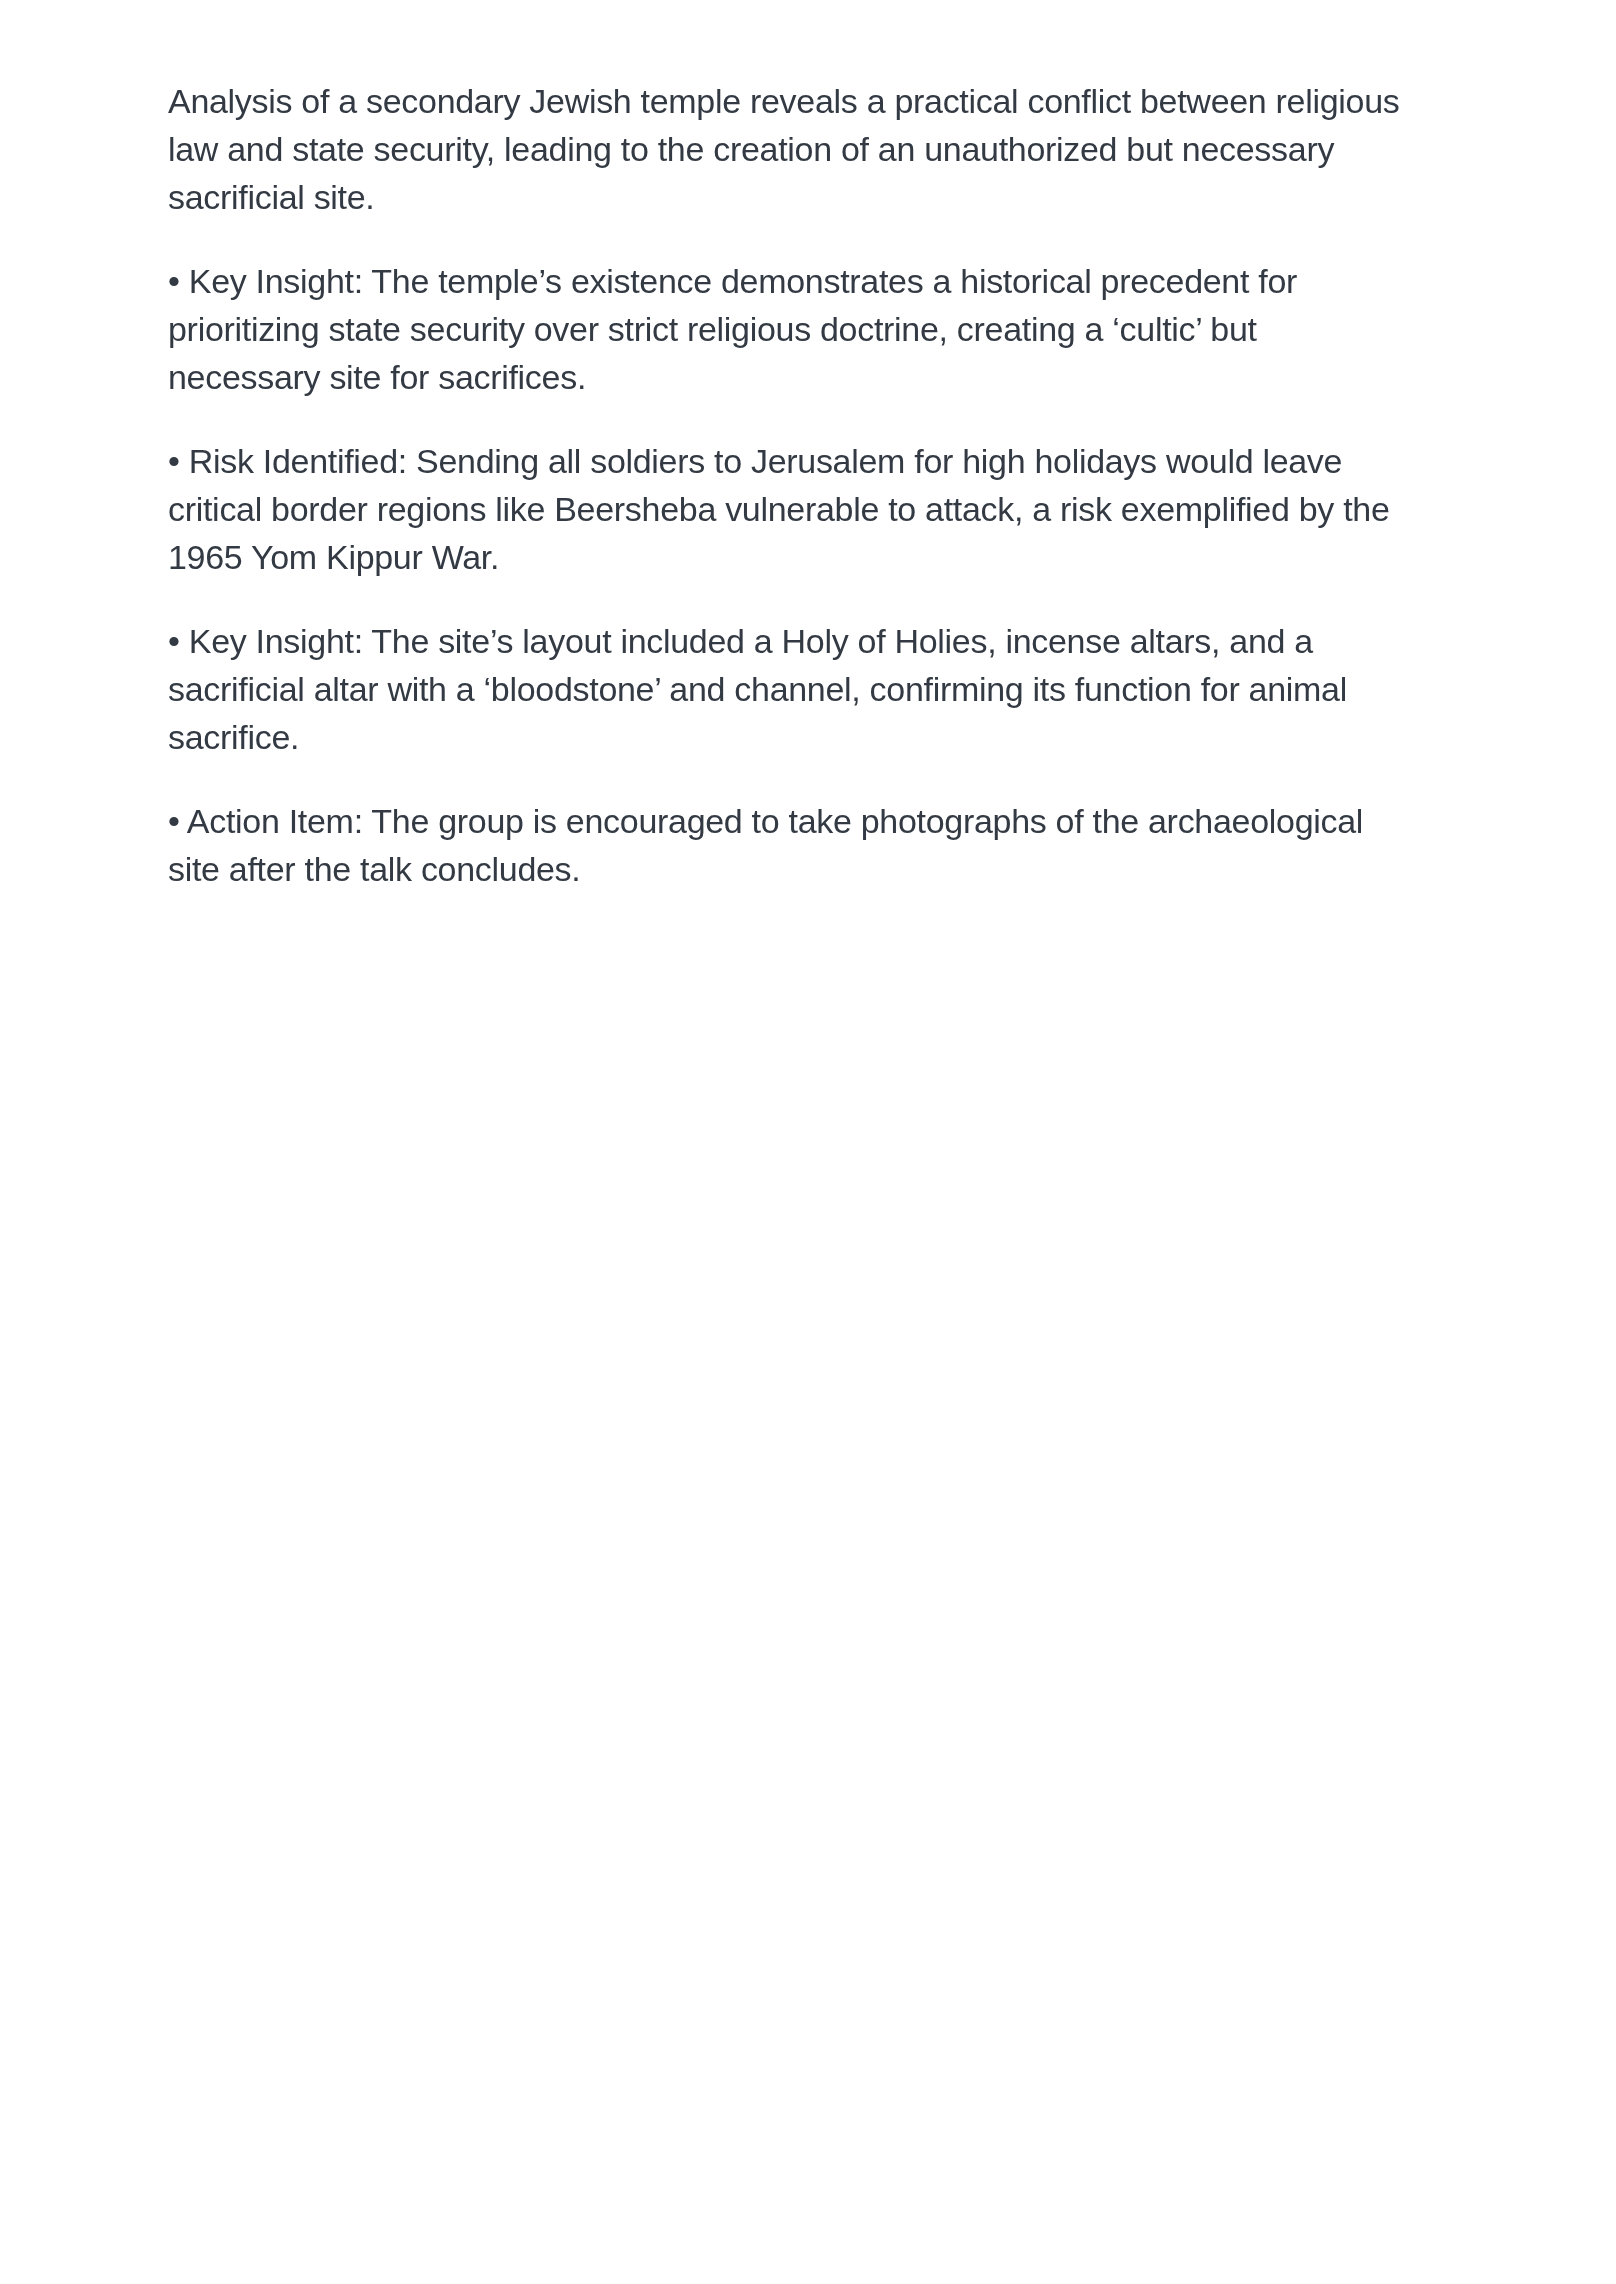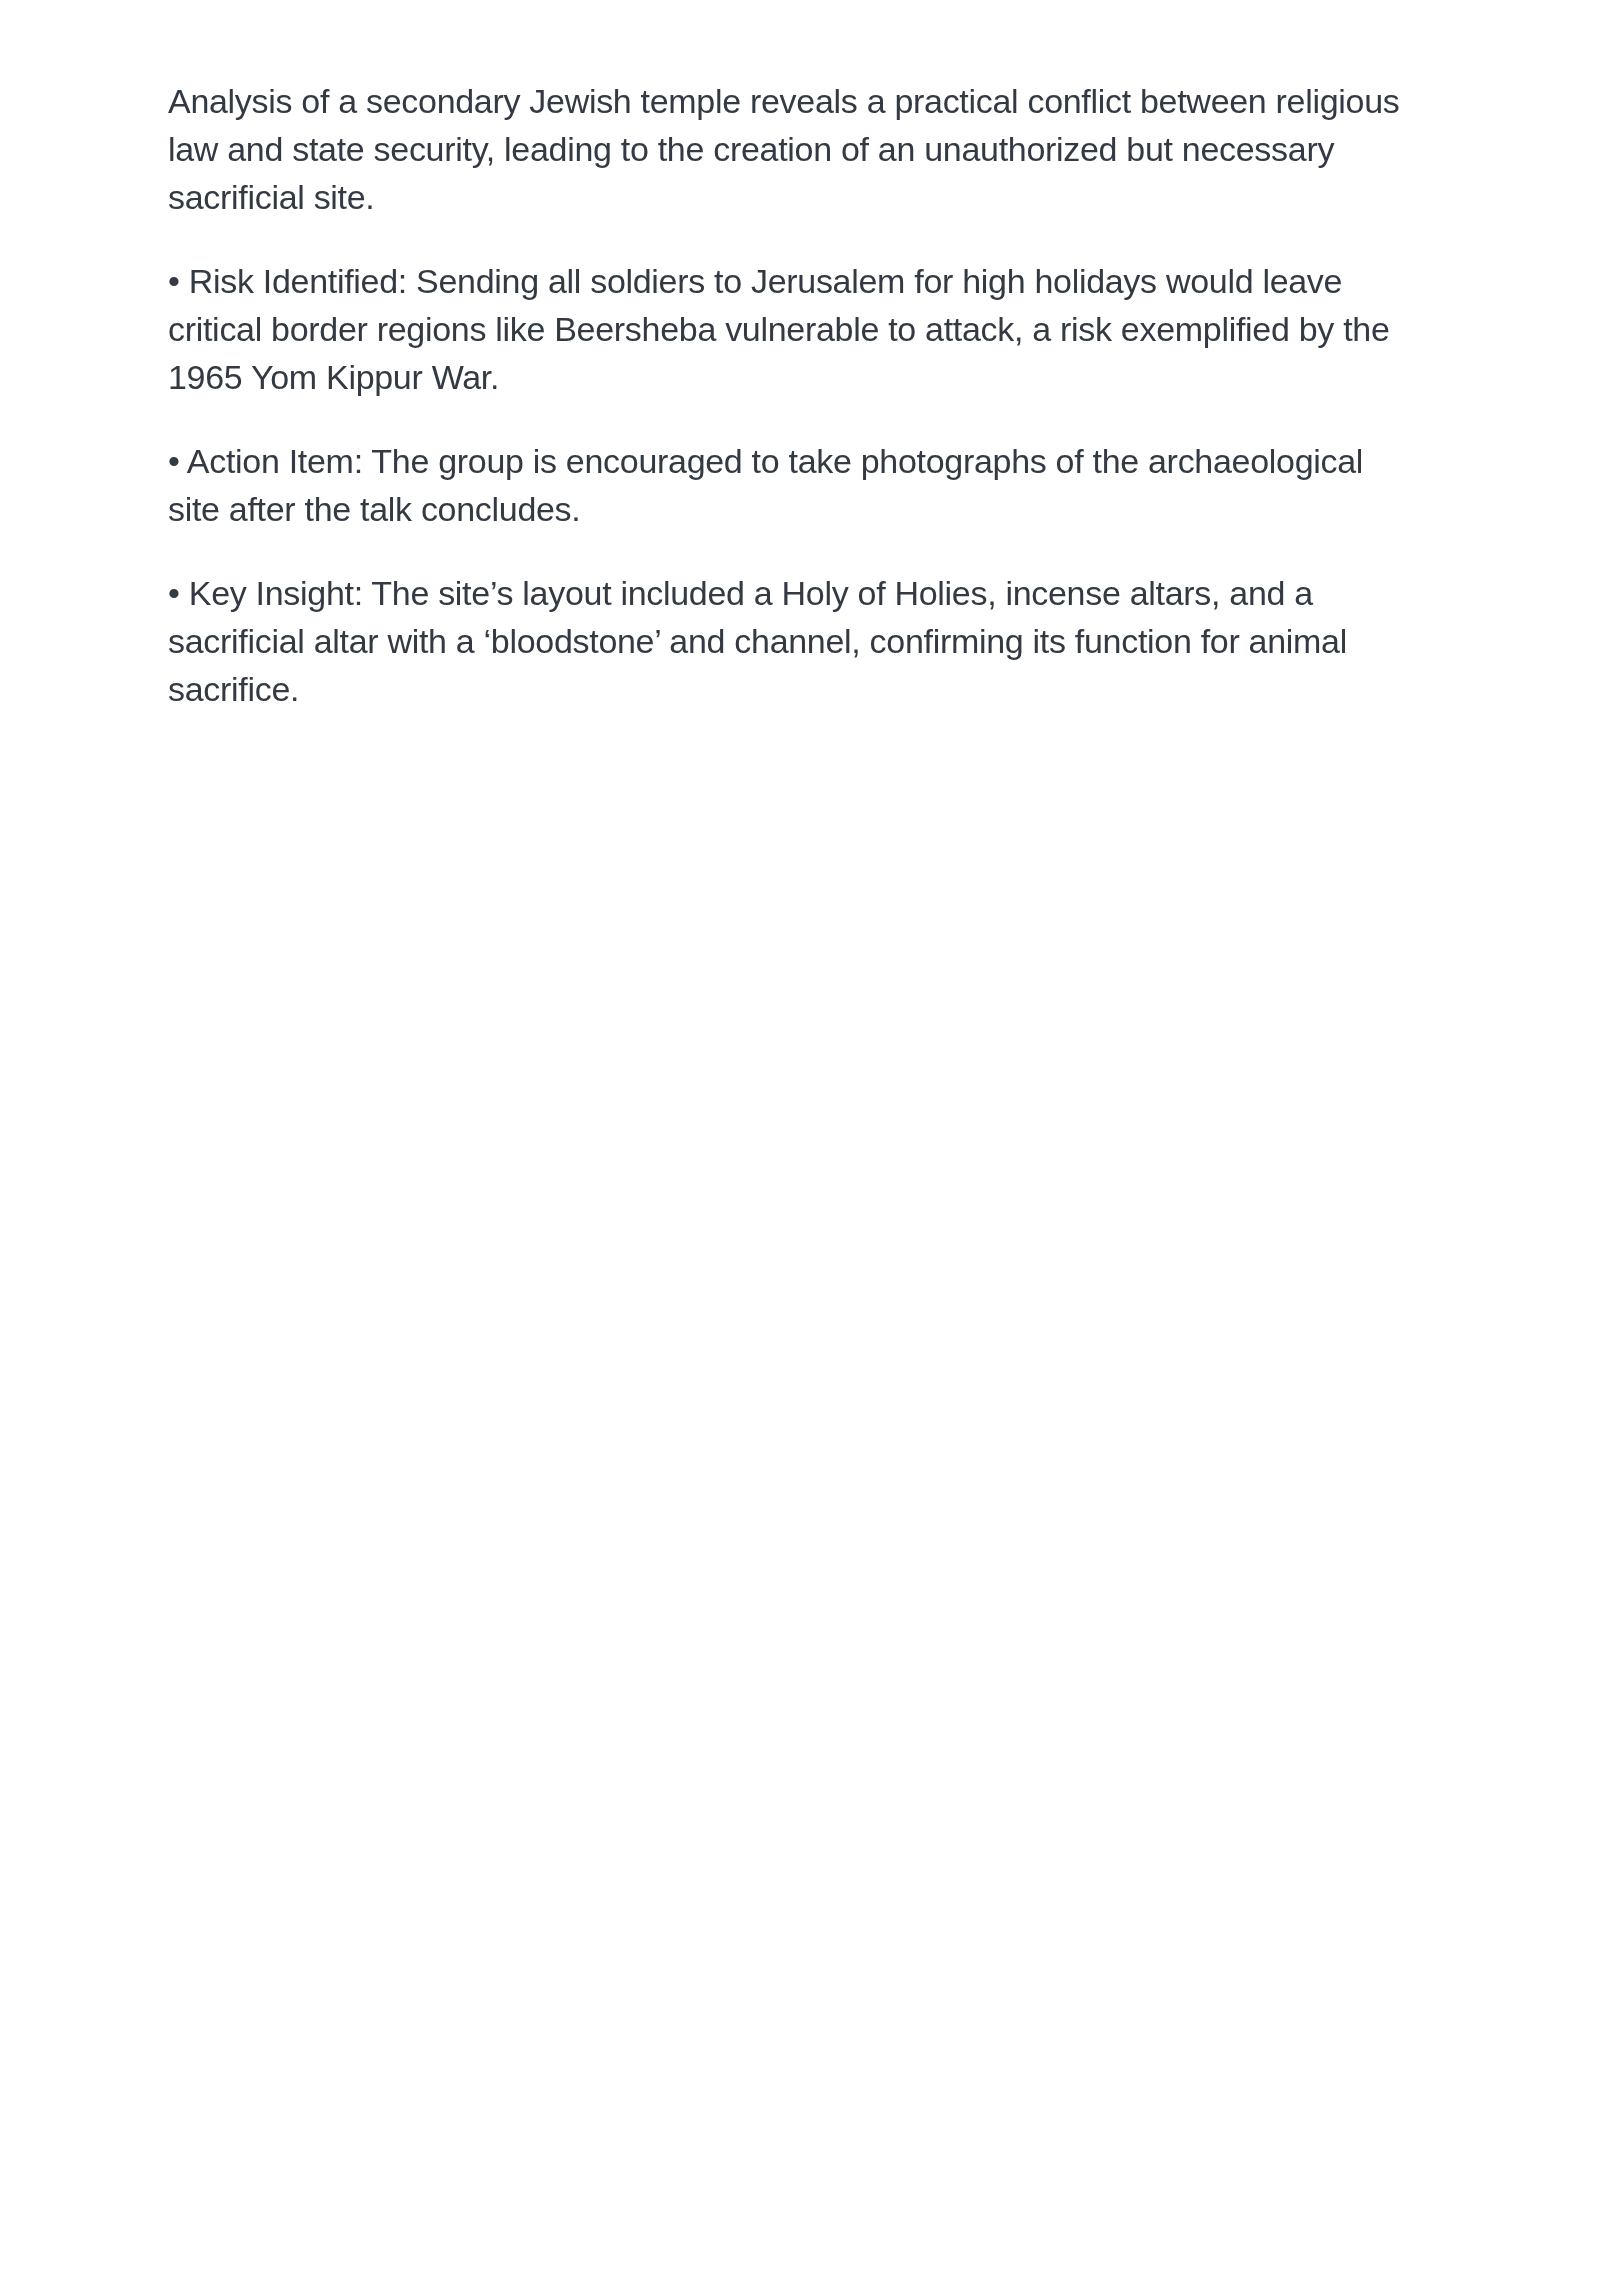--- a/index.html
+++ b/index.html
@@ -31,23 +31,26 @@
   }
 </style>
 </head>
 <body>
 
 <div class="page">
   <div class="content">
     <p class="para">Analysis of a secondary Jewish temple reveals a practical conflict between religious
 law and state security, leading to the creation of an unauthorized but necessary
 sacrificial site.</p>
+    <p class="para">• Key Insight: The temple’s existence demonstrates a historical precedent for
+prioritizing state security over strict religious doctrine, creating a ‘cultic’ but
+necessary site for sacrifices.</p>
     <p class="para">• Risk Identified: Sending all soldiers to Jerusalem for high holidays would leave
 critical border regions like Beersheba vulnerable to attack, a risk exemplified by the
 1965 Yom Kippur War.</p>
-    <p class="para">• Action Item: The group is encouraged to take photographs of the archaeological
-site after the talk concludes.</p>
     <p class="para">• Key Insight: The site’s layout included a Holy of Holies, incense altars, and a
 sacrificial altar with a ‘bloodstone’ and channel, confirming its function for animal
 sacrifice.</p>
+    <p class="para">• Action Item: The group is encouraged to take photographs of the archaeological
+site after the talk concludes.</p>
   </div>
 </div>
 
 
 </body></html>

